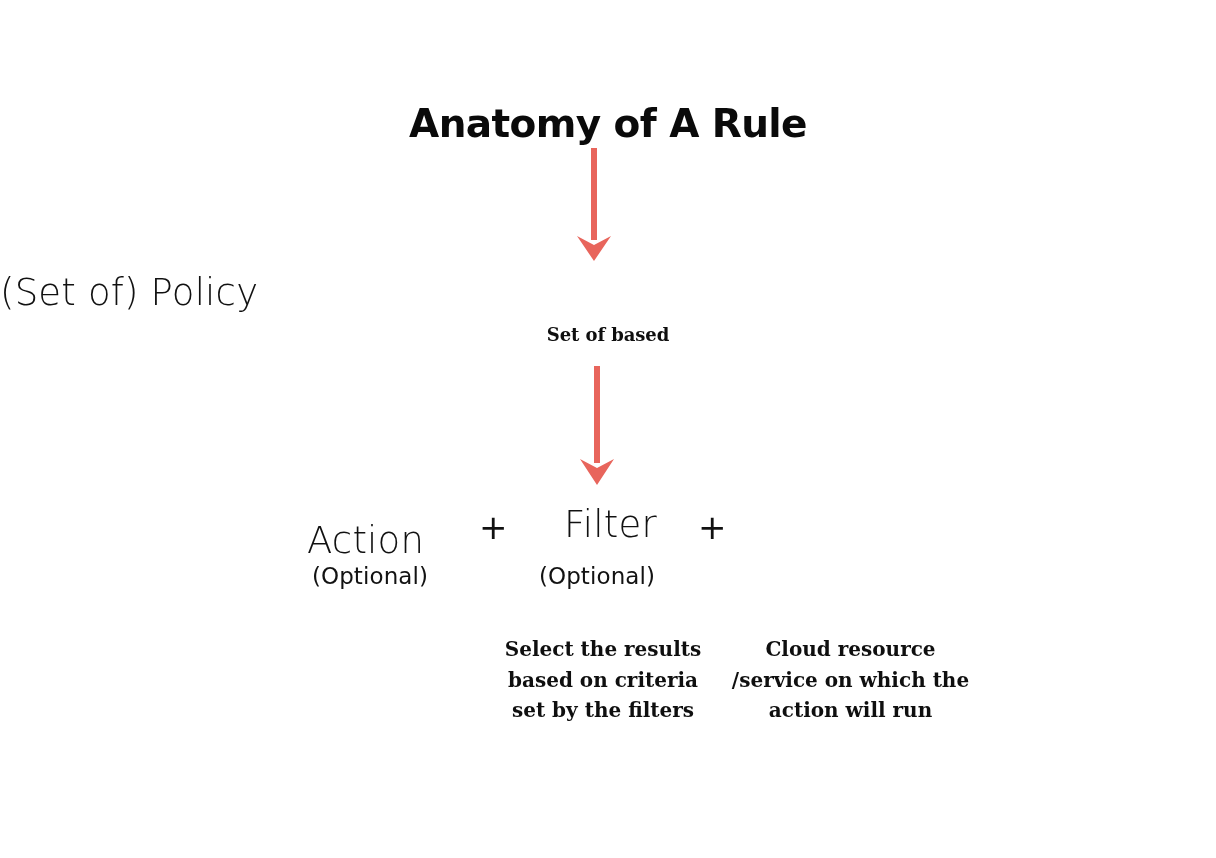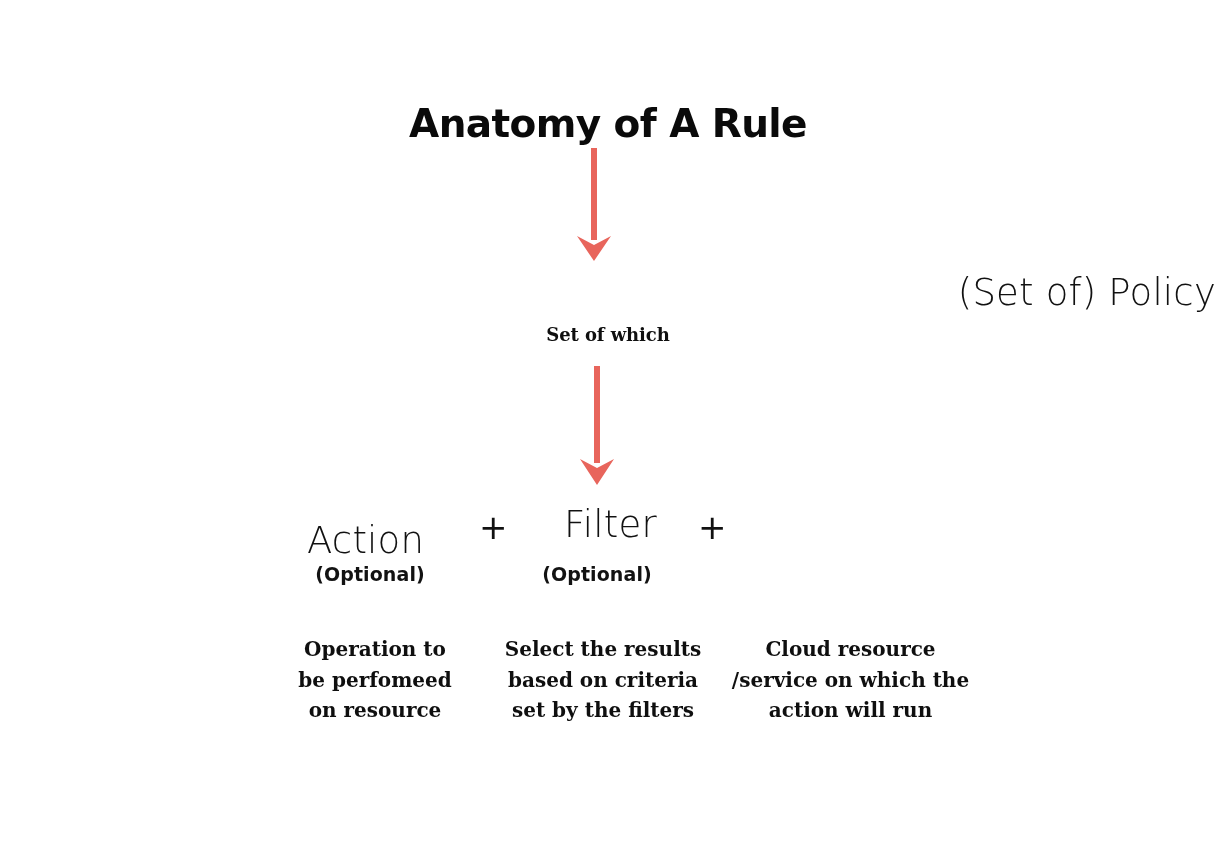--- a/index.html
+++ b/index.html
@@ -40,21 +40,21 @@
   .arrow {
     position: absolute;
   }
 
   
   .policy-heading {
     position: absolute;
     top: 271px;
     left: 0;
     width: 1216px;
-    text-align: right;
+    text-align: left;
     font-family: "DejaVu Sans", sans-serif;
     font-weight: 300;
     font-size: 37px;
     letter-spacing: 0.2px;
     color: #111111;
   }
   .policy-sub {
     position: absolute;
     top: 324px;
     left: 0;
@@ -88,22 +88,22 @@
     position: absolute;
     font-family: "DejaVu Sans", sans-serif;
     font-weight: 400;
     font-size: 34px;
     color: #111111;
   }
 
   .optional {
     position: absolute;
     font-family: "DejaVu Sans", sans-serif;
-    font-weight: 700;
-    font-size: 19px;
+    font-weight: 400;
+    font-size: 23px;
     letter-spacing: 0.1px;
     color: #121212;
     text-align: center;
     white-space: nowrap;
   }
 
   
   .desc {
     position: absolute;
     top: 634px;
@@ -122,44 +122,41 @@
 <div id="canvas">
 
   <div class="title">Anatomy of A Rule</div>
 
   <svg class="arrow" style="left:571px; top:148px; width:46px; height:116px;" viewBox="0 0 46 116">
     <rect x="20" y="0" width="6" height="92" fill="#E8655C"></rect>
     <path d="M 23 113 L 6 88 L 23 97 L 40 88 Z" fill="#E8655C"></path>
   </svg>
 
   <div class="policy-heading">(Set of) Policy</div>
-  <div class="policy-sub">Set of which</div>
+  <div class="policy-sub">Set of based</div>
 
   <svg class="arrow" style="left:574px; top:366px; width:46px; height:122px;" viewBox="0 0 46 122">
     <rect x="20" y="0" width="6" height="97" fill="#E8655C"></rect>
     <path d="M 23 119 L 6 93 L 23 102 L 40 93 Z" fill="#E8655C"></path>
   </svg>
 
   <div class="comp-row">
     <span class="comp-term" style="left:307px; top:16px;">Action</span>
 
     <span class="plus" style="left:479px; top:4px;">+</span>
 
     <span class="comp-term" style="left:551px; top:0;margin-left:13px;">Filter</span>
 
     <span class="plus" style="left:698px; top:4px;">+</span>
 
   </div>
 
   <div class="optional" style="left:270px; top:563px; width:200px;">(Optional)</div>
   <div class="optional" style="left:497px; top:563px; width:200px;">(Optional)</div>
 
-  <div class="desc" style="left:275px; width:200px;">Operation to
-be perfomeed
-on resource</div>
   <div class="desc" style="left:727px; width:247px;">Cloud resource
 /service on which the
 action will run</div>
   <div class="desc" style="left:493px; width:220px;">Select the results
 based on criteria
 set by the filters</div>
 
 </div>
 
 </body></html>

